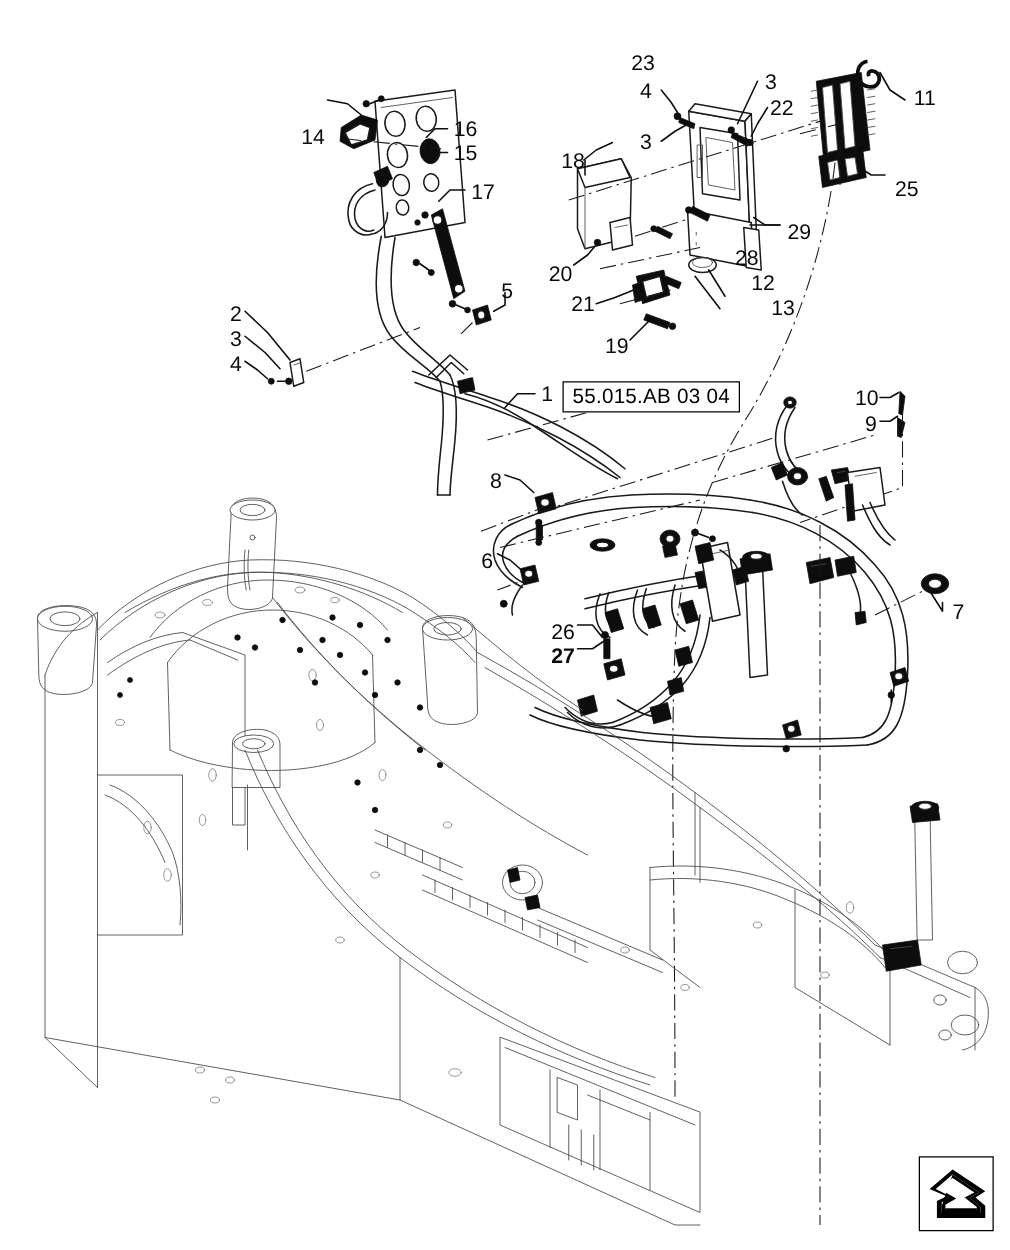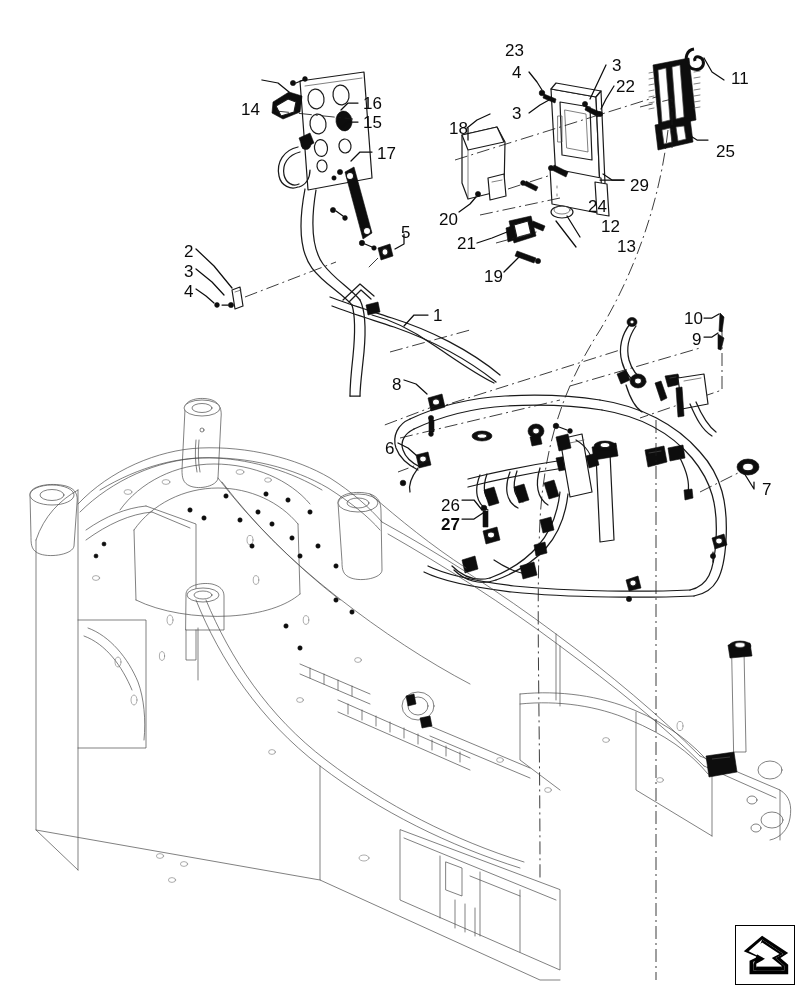--- a/index.html
+++ b/index.html
@@ -537,34 +537,37 @@
       <div class="callout" style="left: 505px; top: 42px;">23</div>
       <div class="callout" style="left: 512px; top: 64px;">4</div>
       <div class="callout" style="left: 512px; top: 105px;">3</div>
       <div class="callout" style="left: 612px; top: 57px;">3</div>
       <div class="callout" style="left: 616px; top: 78px;">22</div>
       <div class="callout" style="left: 731px; top: 70px;">11</div>
       <div class="callout" style="left: 716px; top: 143px;">25</div>
       <div class="callout" style="left: 449px; top: 120px;">18</div>
       <div class="callout" style="left: 630px; top: 177px;">29</div>
       <div class="callout" style="left: 439px; top: 211px; text-align: center;">20</div>
-      <div class="callout" style="left: 588px; top: 198px;">24</div>
+      <div class="callout" style="left: 588px; top: 198px;">28</div>
       <div class="callout" style="left: 588px; top: 218px; margin-left: 13px;">12</div>
       <div class="callout" style="left: 457px; top: 235px;">21</div>
       <div class="callout" style="left: 588px; top: 238px; margin-left: 29px;">13</div>
       <div class="callout" style="left: 484px; top: 268px;">19</div>
       <div class="callout" style="left: 684px; top: 310px;">10</div>
       <div class="callout" style="left: 692px; top: 331px;">9</div>
       <div class="callout" style="left: 392px; top: 376px;">8</div>
       <div class="callout" style="left: 385px; top: 440px;">6</div>
       <div class="callout" style="left: 762px; top: 481px;">7</div>
       <div class="callout" style="left: 441px; top: 497px;">26</div>
       <div class="callout" style="left: 441px; top: 516px; font-weight: bold;">27</div>
     </div>
 
+  <div id="refbox" style="left: 450px; top: 305px;">
+    <span>55.015.AB 03 04</span>
+  </div>
 
   <div id="orientbox" style="left: 735px; top: 925px; width: 60px; height: 60px;">
     <svg viewBox="0 0 60 60" width="100%" height="100%">
       <path d="M8 26 L27 10 L54 28 L46 33 L54 40 L54 50 L14 50 L14 36 L22 32 Z" fill="#000"></path>
       <path d="M27 14 L49 29 L41 33 L50 41 L50 46 L18 46 L18 37 L27 33 L13 26 Z" fill="#ffffff"></path>
       <path d="M27 14 L49 29 L41 33 L50 41 L50 46 L18 46 L18 40 Z" fill="#000"></path>
       <path d="M27 17 L45 29 L37 33 L47 41 L47 43 L21 43 L21 39 L30 34 L16 26 Z" fill="#ffffff"></path>
       <path d="M21 42 L47 42 L47 46 L21 46 Z" fill="#000"></path>
     </svg>
   </div>

